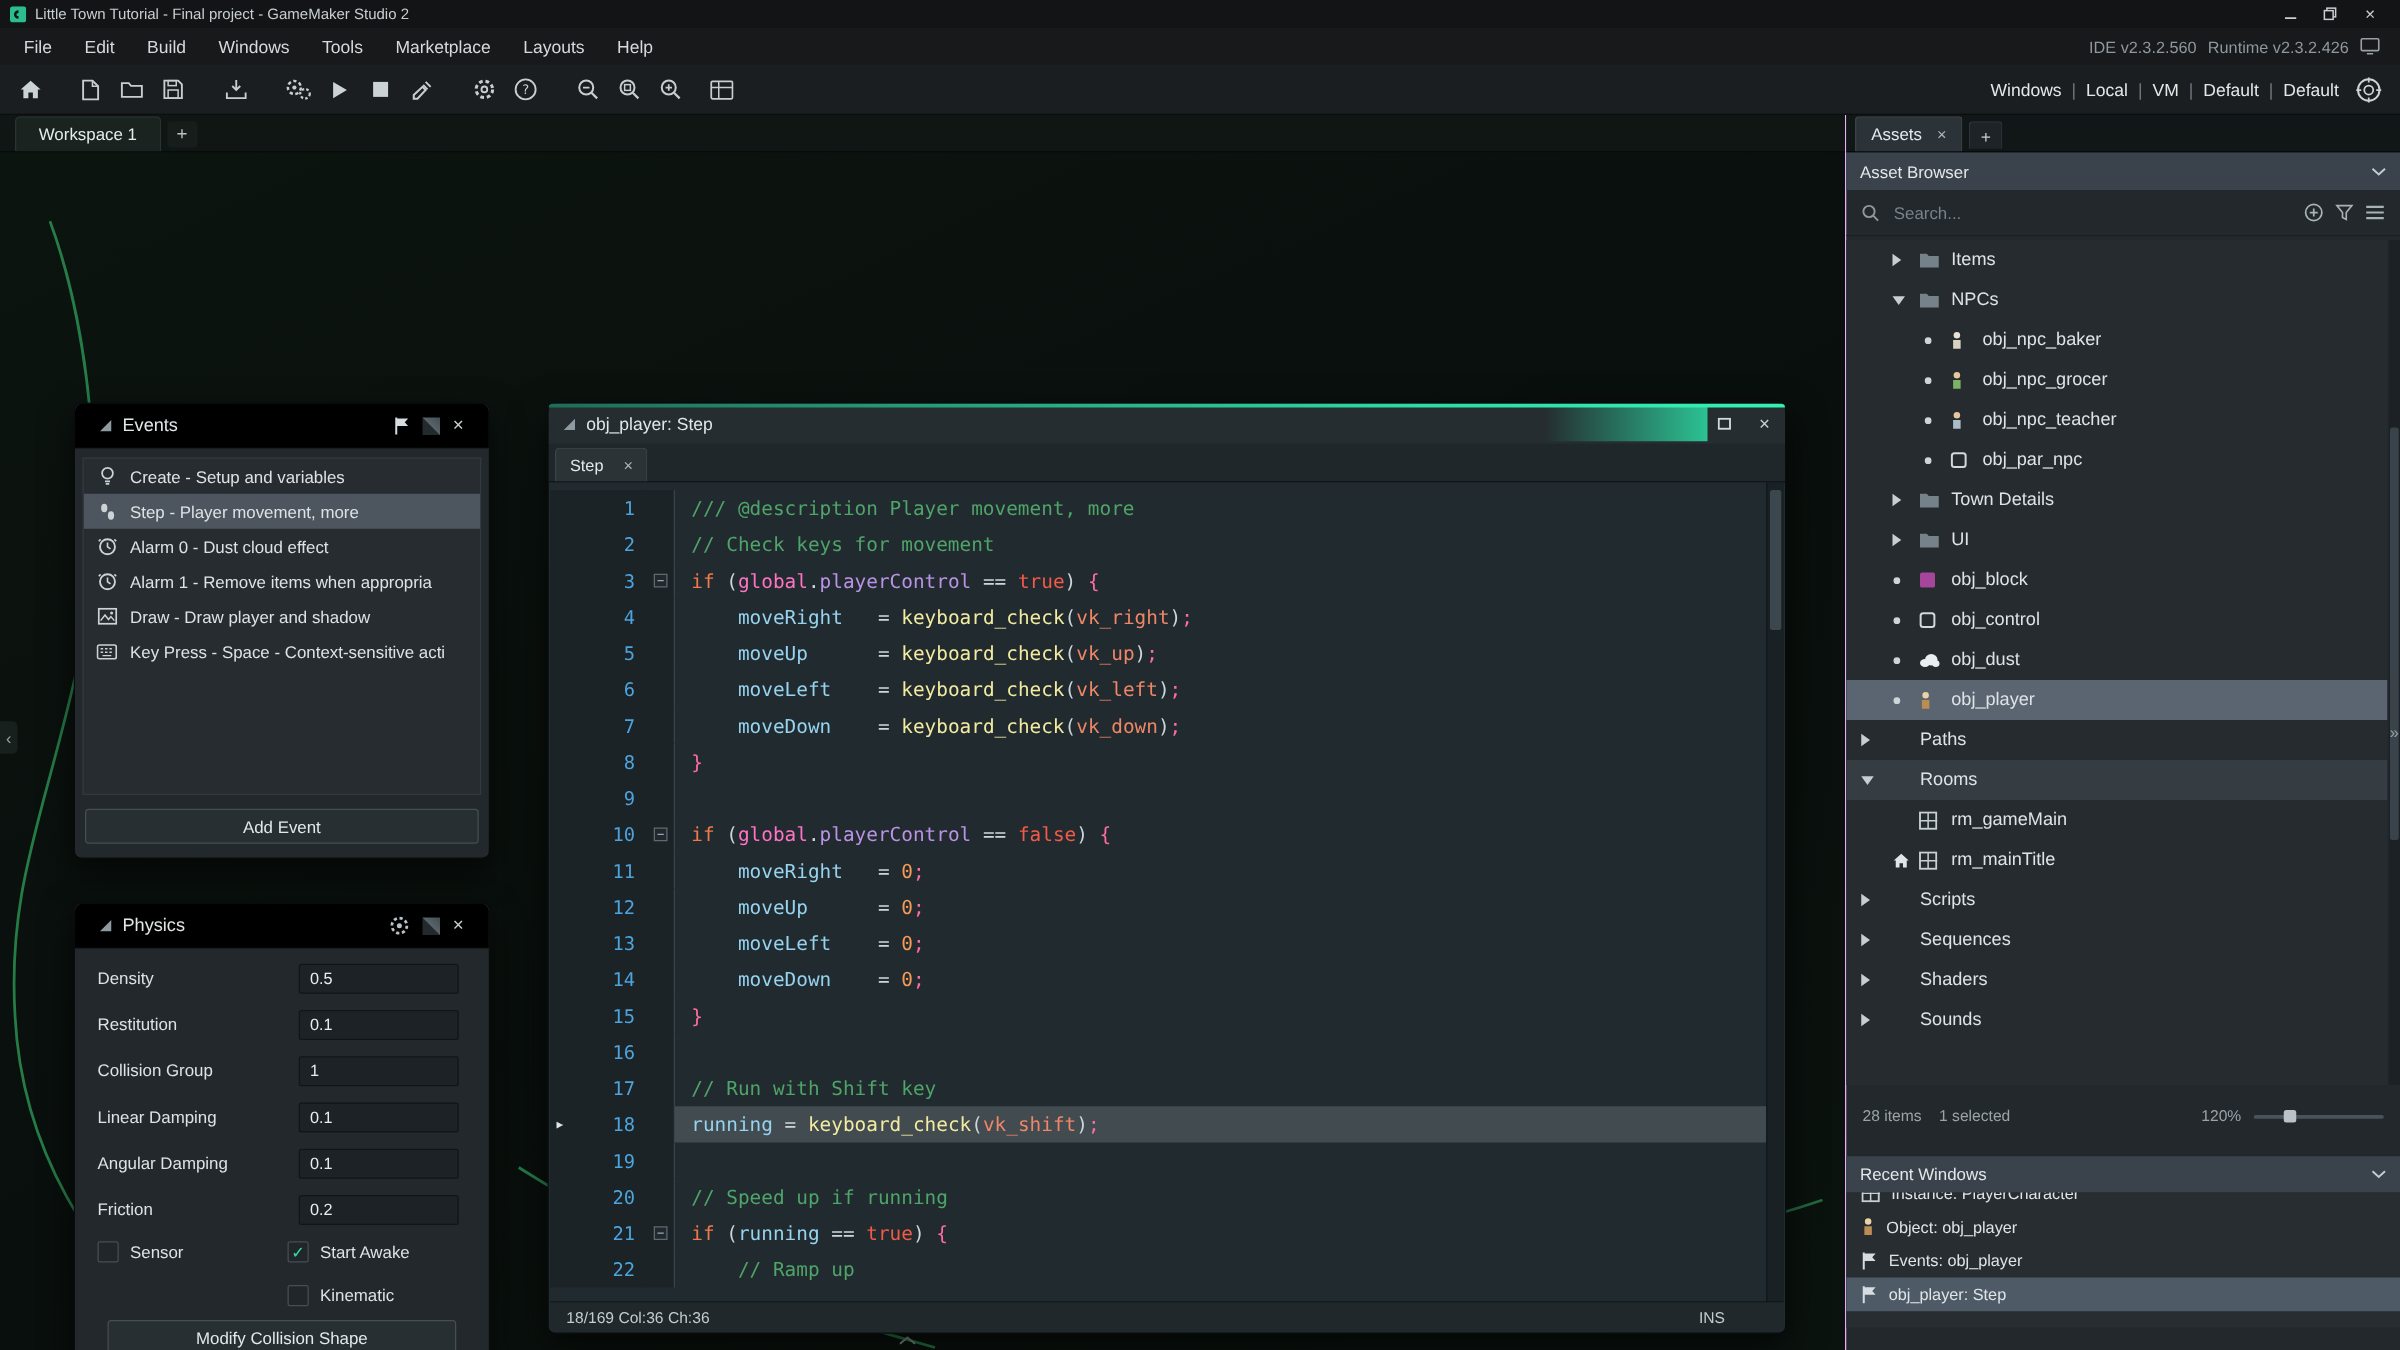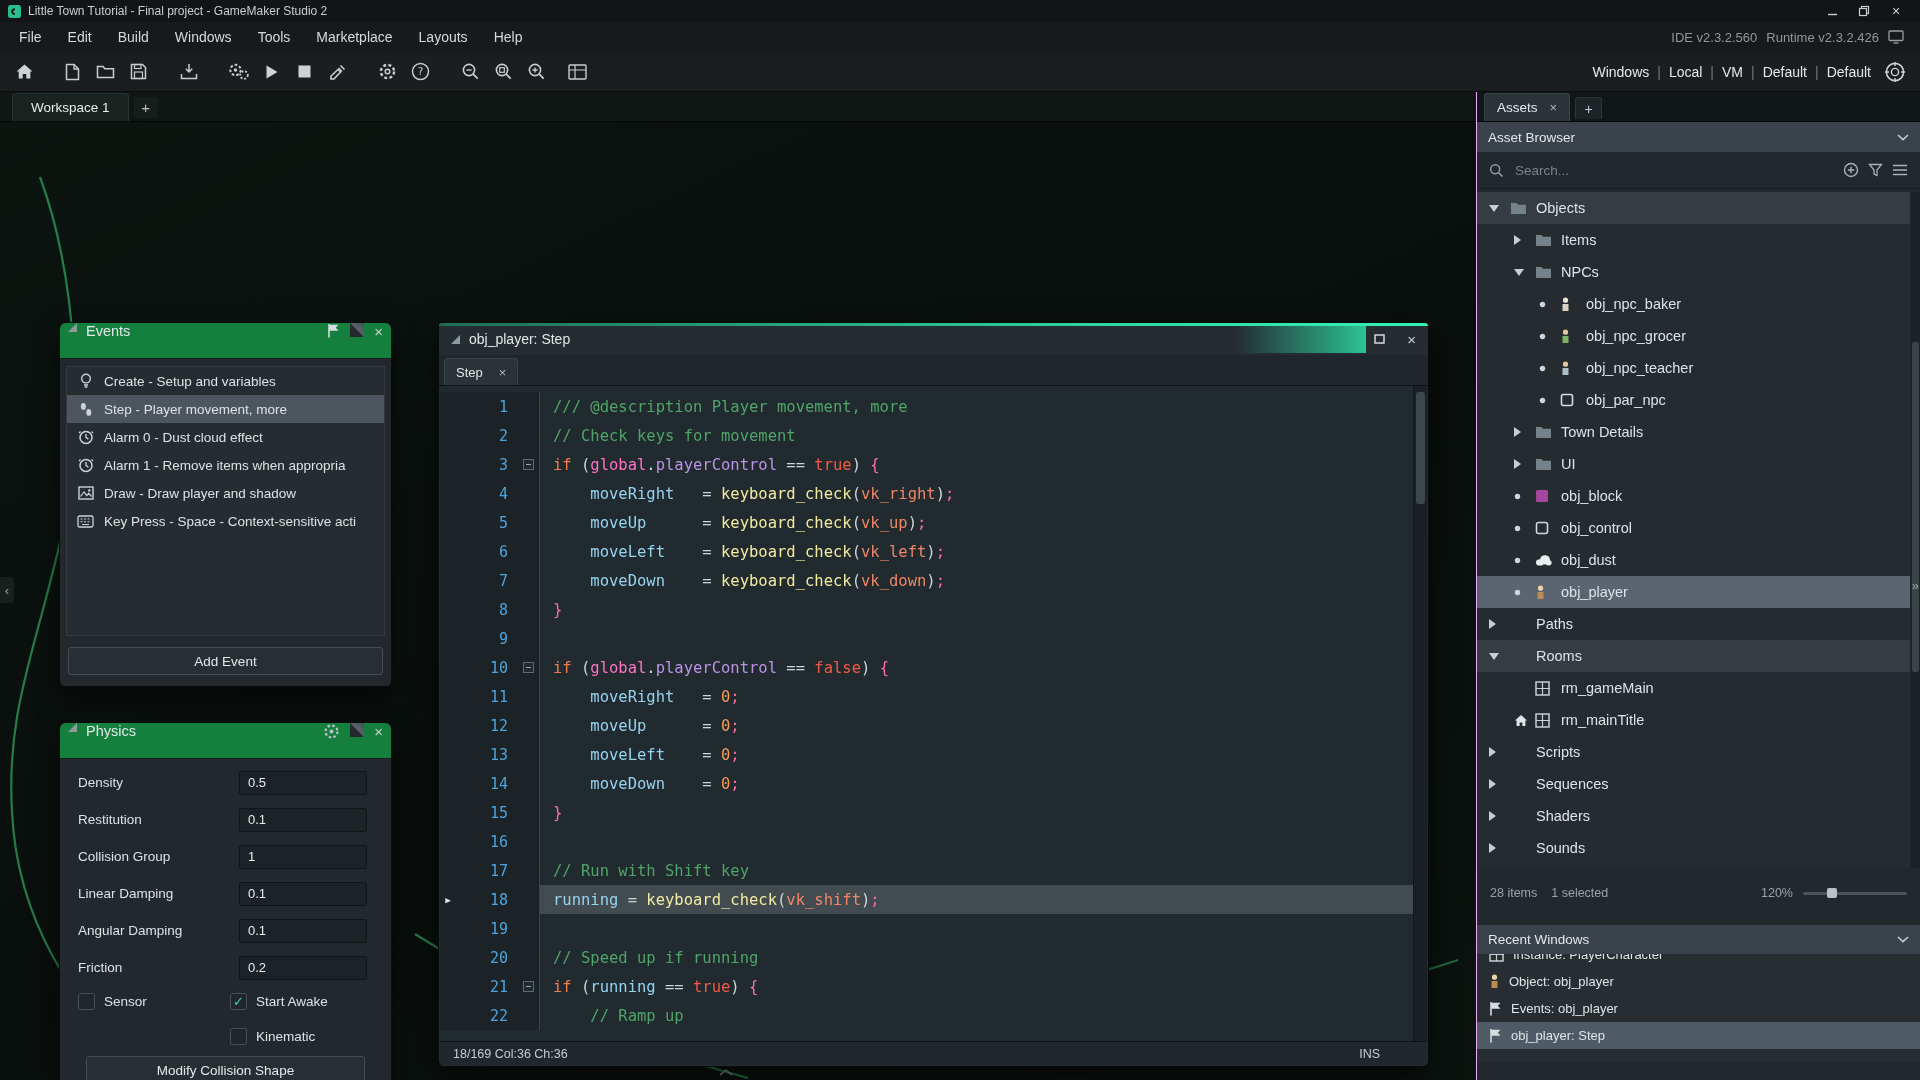--- a/index.html
+++ b/index.html
@@ -45,21 +45,21 @@
   
   .workspace{position:absolute;left:0;top:122px;width:1476px;height:958px;overflow:hidden;
              background:linear-gradient(155deg,#0c1410,#090f0c 55%,#0b130f);}
   .wires{position:absolute;left:0;top:0;pointer-events:none;}
   .ws-left-chev{position:absolute;left:0;top:455px;width:14px;height:26px;background:#18201d;
                 border-radius:0 4px 4px 0;display:flex;align-items:center;justify-content:center;color:#9aa4a8;font-size:13px;}
   .ws-bottom-chev{position:absolute;left:718px;bottom:3px;}
 
   .float-panel{position:absolute;background:#23282c;border:1px solid #090c0d;border-radius:6px;
                box-shadow:0 10px 26px rgba(0,0,0,.6);}
-  .panel-title{height:35px;display:flex;align-items:flex-start;padding:0 8px;background:#15803d;
+  .panel-title{height:35px;display:flex;align-items:center;padding:0 20px;background:#000000;
                border-bottom:1px solid #171c1f;border-radius:6px 6px 0 0;font-size:14.5px;color:#e2e7e9;}
   .tri-fold{width:0;height:0;border-bottom:9px solid #8d9ba0;border-left:9px solid transparent;margin-right:9px;flex:none;}
   .pt-spacer{margin-left:auto;}
   .dogear{width:14px;height:14px;margin-left:10px;background:linear-gradient(45deg,#232a2e 49%,#59646b 51%,#424d53);flex:none;}
   .panel-x{margin-left:10px;color:#c9d0d3;font-size:15px;}
 
   .events-panel{left:59px;top:200px;width:331px;height:363px;}
   .events-list{position:absolute;top:43px;left:6px;right:6px;bottom:50px;background:#262c30;
                border:1px solid #323a3f;overflow:hidden;}
   .ev-row{height:28px;display:flex;align-items:center;padding:0 9px;gap:9px;font-size:13.5px;color:#dde2e5;
@@ -719,31 +719,20 @@
             <path d="M1.5 1.5h12L9 7v5.5L6 11V7z" fill="none" stroke="#a9b2b6" stroke-width="1.3"></path>
           </svg>
         </span>
       <span class="icon">
           <svg width="16" height="12" viewBox="0 0 16 12">
             <path d="M1 1.5h14M1 6h14M1 10.5h14" stroke="#a9b2b6" stroke-width="1.7"></path>
           </svg>
         </span>
     </div>
     <div class="sb-tree" id="asset-tree">
-        <div class="t-row hdr" style="padding-left: 12px;">
-          <span class="slot s1">
-            <span class="exp down"></span>
-          </span>
-          <span class="slot s2">
-            <svg width="17" height="13" viewBox="0 0 17 13">
-              <path d="M1 1h5.5L8 2.8h8V12H1z" fill="#76828a"></path>
-            </svg>
-          </span>
-          <span class="t-label">Objects</span>
-        </div>
         <div class="t-row" style="padding-left: 37px;">
           <span class="slot s1">
             <span class="exp right"></span>
           </span>
           <span class="slot s2">
             <svg width="17" height="13" viewBox="0 0 17 13">
               <path d="M1 1h5.5L8 2.8h8V12H1z" fill="#76828a"></path>
             </svg>
           </span>
           <span class="t-label">Items</span>

